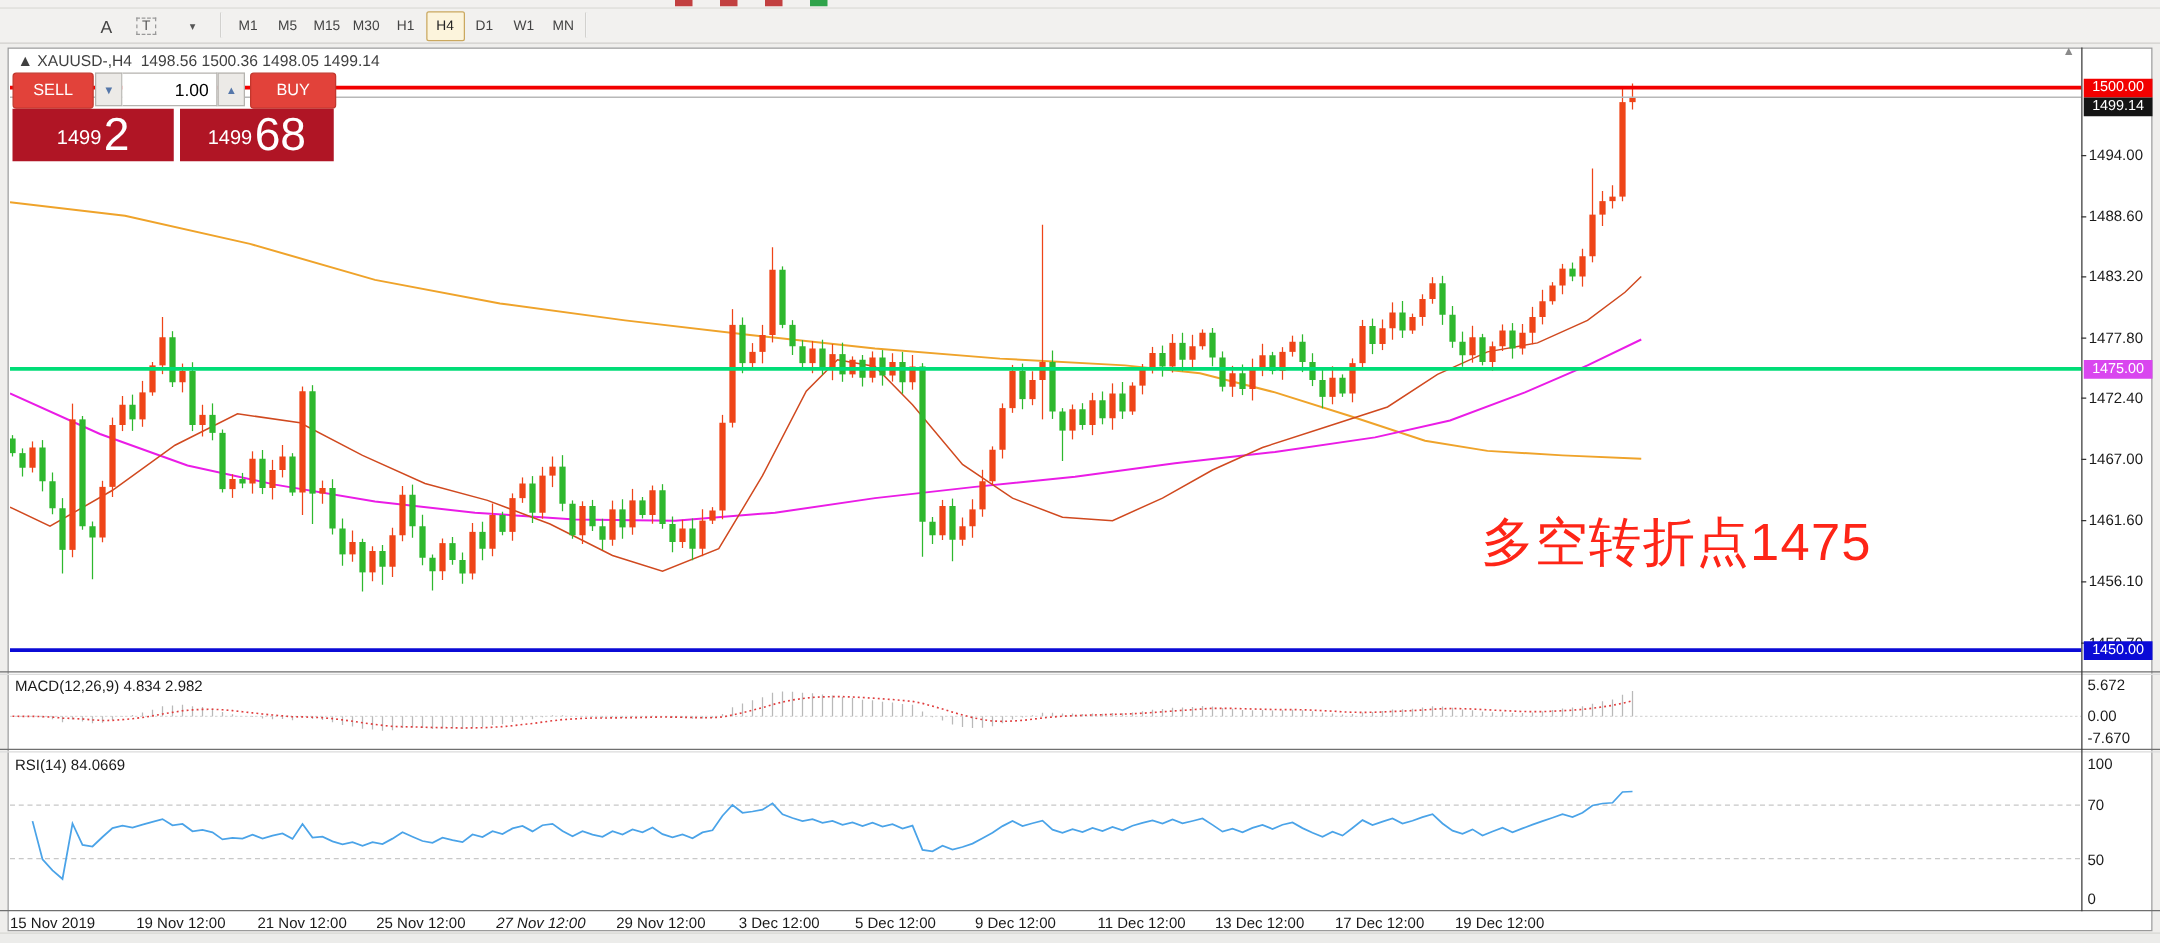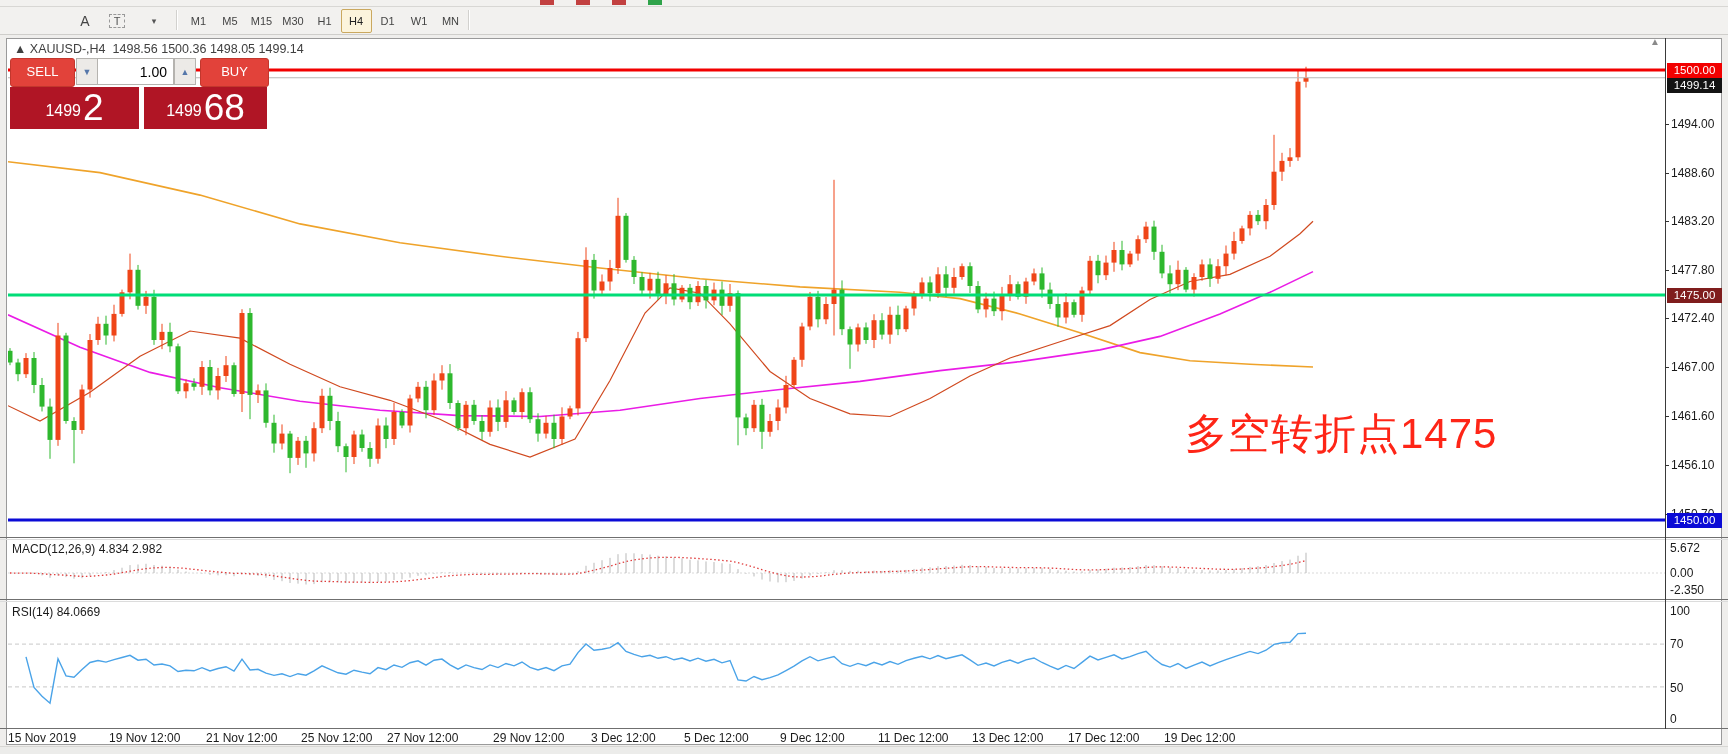--- a/index.html
+++ b/index.html
@@ -662,43 +662,43 @@
     <div class="ptick" style="top: 360px;">1467.00</div>
     <div class="tickmark" style="top: 367px;"></div>
     <div class="ptick" style="top: 408.6px;">1461.60</div>
     <div class="tickmark" style="top: 415.6px;"></div>
     <div class="ptick" style="top: 458.1px;">1456.10</div>
     <div class="tickmark" style="top: 465.1px;"></div>
     <div class="ptick" style="top: 506.7px;">1450.70</div>
     <div class="tickmark" style="top: 513.7px;"></div>
     <div class="badge" style="top: 62.5px; background: rgb(242, 0, 0);">1500.00</div>
     <div class="badge" style="top: 77.5px; background: rgb(20, 20, 20);">1499.14</div>
-    <div class="badge" style="top: 287.5px; background: #7f1d1d; text-align: center;">1475.00</div>
+    <div class="badge" style="top: 287.5px; background: #d946ef; text-align: center;">1475.00</div>
     <div class="badge" style="top: 512.5px; background: rgb(11, 11, 214);">1450.00</div>
   </div>
 <div id="time-axis">
     <div class="tlabel" style="left: 8px;">15 Nov 2019</div>
     <div class="tlabel" style="left: 109px;">19 Nov 12:00</div>
     <div class="tlabel" style="left: 206px;">21 Nov 12:00</div>
     <div class="tlabel" style="left: 301px;">25 Nov 12:00</div>
-    <div class="tlabel" style="left: 387px;">27 Nov 12:00</div>
+    <div class="tlabel" style="left: 397px; font-style: italic;">27 Nov 12:00</div>
     <div class="tlabel" style="left: 493px;">29 Nov 12:00</div>
     <div class="tlabel" style="left: 591px;">3 Dec 12:00</div>
     <div class="tlabel" style="left: 684px;">5 Dec 12:00</div>
     <div class="tlabel" style="left: 780px;">9 Dec 12:00</div>
     <div class="tlabel" style="left: 878px;">11 Dec 12:00</div>
     <div class="tlabel" style="left: 972px;">13 Dec 12:00</div>
     <div class="tlabel" style="left: 1068px;">17 Dec 12:00</div>
     <div class="tlabel" style="left: 1164px;">19 Dec 12:00</div>
     <div class="tlabel" style="left: 1259px; margin-top: 33px;">23 Dec 12:00</div>
   </div>
 <div id="ind-axes">
     <div class="indaxis" style="top: 541px;">5.672</div>
     <div class="indaxis" style="top: 566px;">0.00</div>
-    <div class="indaxis" style="top: 583px;">-2.350</div>
+    <div class="indaxis" style="top: 583px;">-7.670</div>
     <div class="indaxis" style="top: 604px;">100</div>
     <div class="indaxis" style="top: 637px;">70</div>
     <div class="indaxis" style="top: 681px;">50</div>
     <div class="indaxis" style="top: 712px;">0</div>
   </div>
 
 <div id="annotation">多空转折点1475</div>
 <div class="abs" id="bottomstrip"></div>
 
 </body></html>

